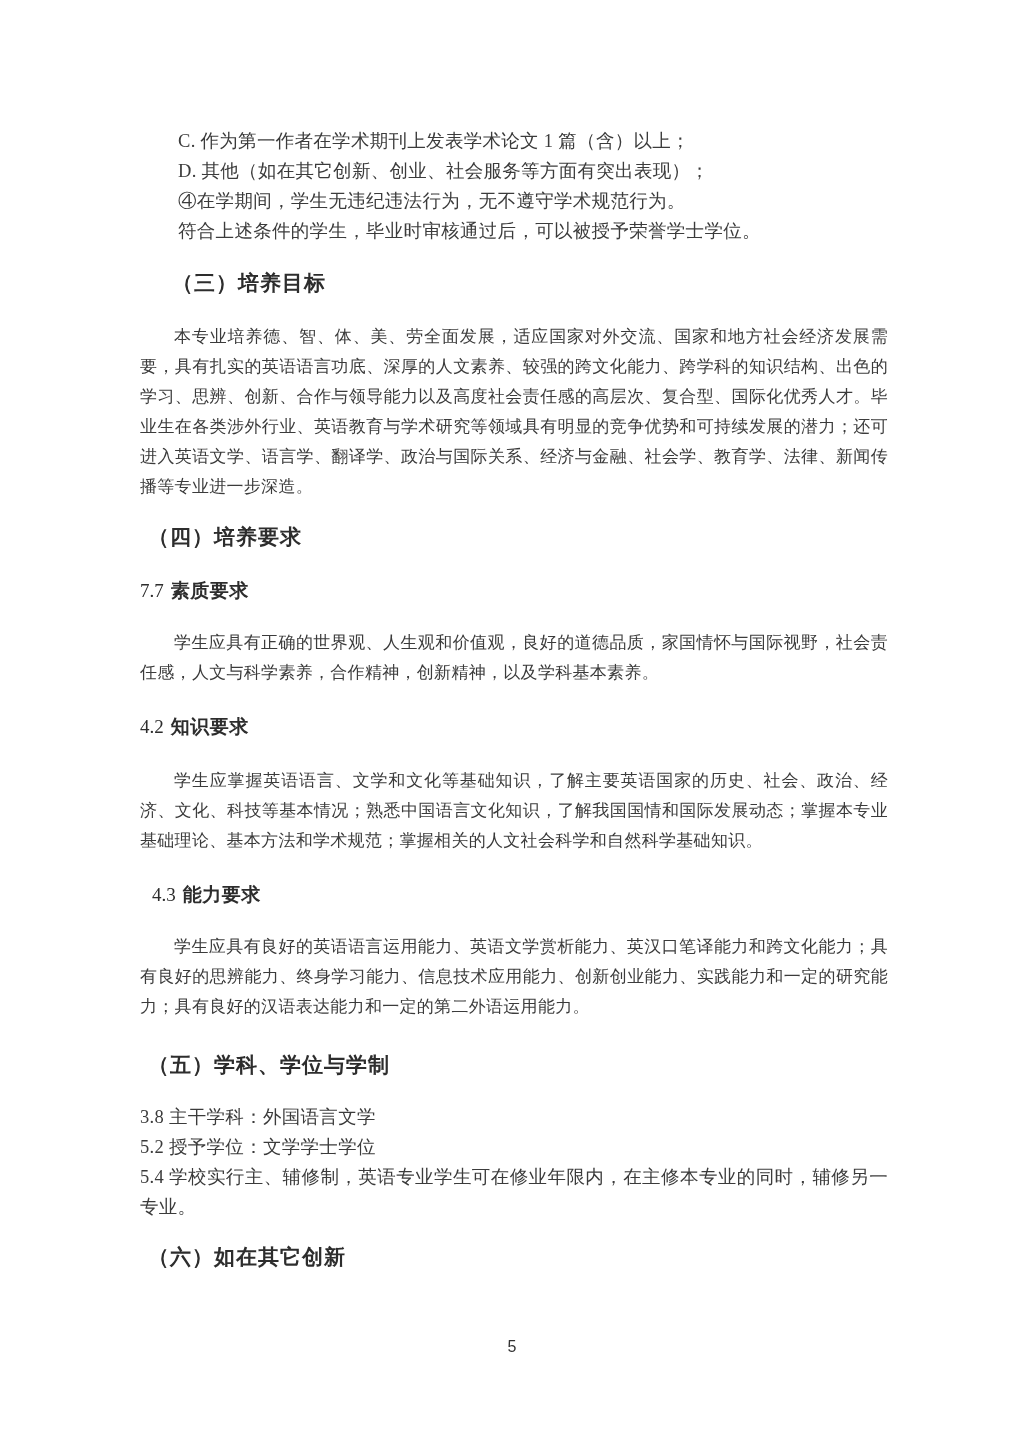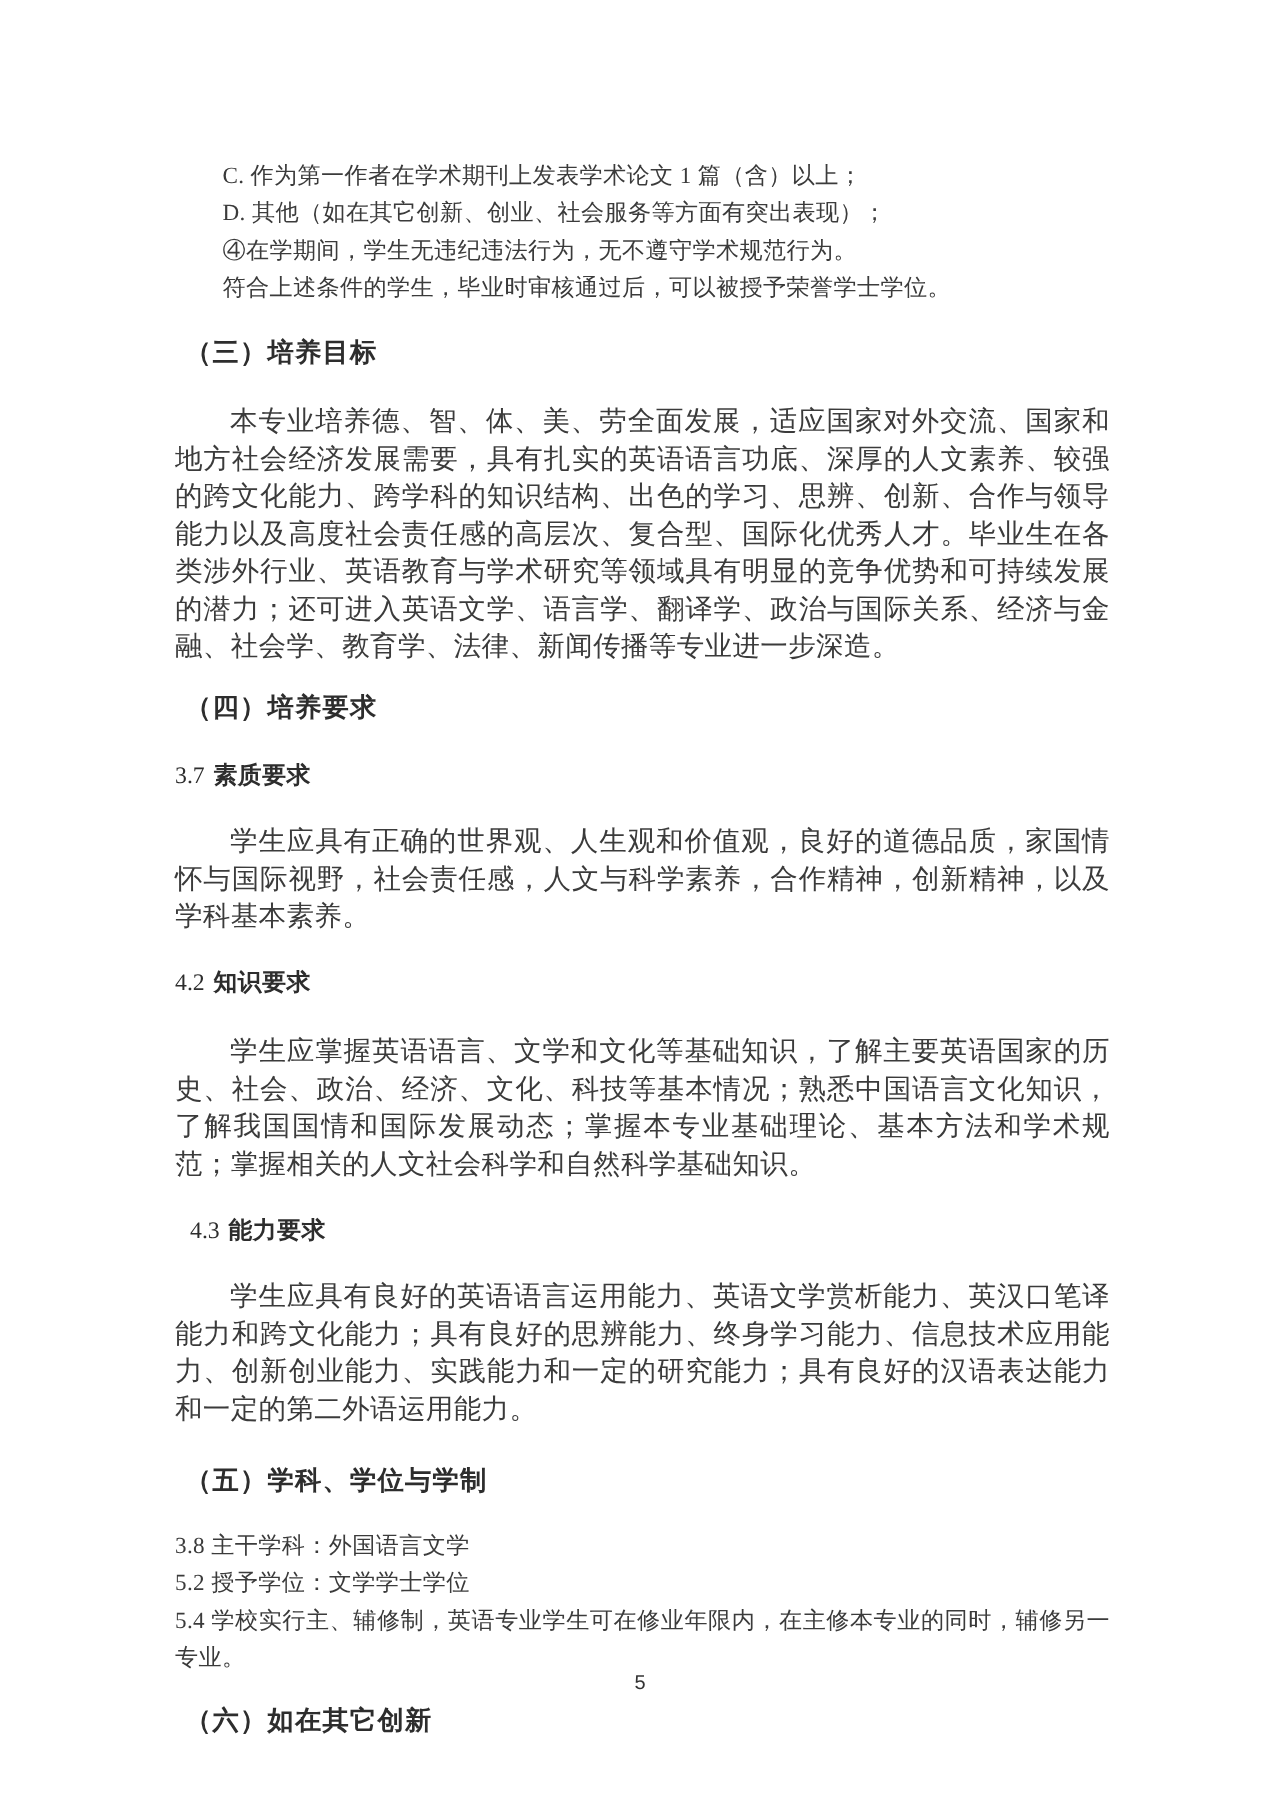--- a/index.html
+++ b/index.html
@@ -52,38 +52,38 @@
     margin-right: 7px;
   }
   .sub-title {
     font-family: "Liberation Sans", "DejaVu Sans", sans-serif;
     font-weight: 700;
     letter-spacing: 0.5px;
   }
   
   .para {
     margin: 0;
-    font-size: 22px;
+    font-size: 17px;
     line-height: 30px;
     text-indent: 2em;
     text-align: justify;
     text-align-last: left;
     letter-spacing: 0.3px;
   }
   
   .list-item {
     margin: 0;
     font-size: 18.5px;
     line-height: 30px;
     text-align: justify;
     text-align-last: left;
     letter-spacing: 0.3px;
   }
   
-  #h-s3   { margin-top: 20px; }
+  #h-s3   { margin-top: 20px; margin-left: 24px; }
   #p-s3   { margin-top: 22px; }
   #h-s4   { margin-top: 18px; }
   #sh-41  { margin-top: 22px; }
   #p-41   { margin-top: 22px; }
   #sh-42  { margin-top: 24px; }
   #p-42   { margin-top: 24px; }
   #sh-43  { margin-top: 24px; padding-left: 12px; }
   #p-43   { margin-top: 22px; }
   #h-s5   { margin-top: 26px; }
   #list-s5{ margin-top: 20px; }
@@ -111,21 +111,21 @@
     <p class="intro-line">④在学期间，学生无违纪违法行为，无不遵守学术规范行为。</p>
     <p class="intro-line">符合上述条件的学生，毕业时审核通过后，可以被授予荣誉学士学位。</p>
   </section>
 
   <h2 class="sec-h" id="h-s3">（三）培养目标</h2>
   <p class="para" id="p-s3">本专业培养德、智、体、美、劳全面发展，适应国家对外交流、国家和地方社会经济发展需要，具有扎实的英语语言功底、深厚的人文素养、较强的跨文化能力、跨学科的知识结构、出色的学习、思辨、创新、合作与领导能力以及高度社会责任感的高层次、复合型、国际化优秀人才。毕业生在各类涉外行业、英语教育与学术研究等领域具有明显的竞争优势和可持续发展的潜力；还可进入英语文学、语言学、翻译学、政治与国际关系、经济与金融、社会学、教育学、法律、新闻传播等专业进一步深造。</p>
 
   <h2 class="sec-h" id="h-s4">（四）培养要求</h2>
 
   <h3 class="sub-h" id="sh-41">
-    <span class="sub-num">3.7</span><span class="sub-title">素质要求</span>
+    <span class="sub-num">7.7</span><span class="sub-title">素质要求</span>
   </h3>
   <p class="para" id="p-41">学生应具有正确的世界观、人生观和价值观，良好的道德品质，家国情怀与国际视野，社会责任感，人文与科学素养，合作精神，创新精神，以及学科基本素养。</p>
 
   <h3 class="sub-h" id="sh-42">
     <span class="sub-num">4.2</span><span class="sub-title">知识要求</span>
   </h3>
   <p class="para" id="p-42">学生应掌握英语语言、文学和文化等基础知识，了解主要英语国家的历史、社会、政治、经济、文化、科技等基本情况；熟悉中国语言文化知识，了解我国国情和国际发展动态；掌握本专业基础理论、基本方法和学术规范；掌握相关的人文社会科学和自然科学基础知识。</p>
 
   <h3 class="sub-h" id="sh-43">
     <span class="sub-num">4.3</span><span class="sub-title">能力要求</span>

